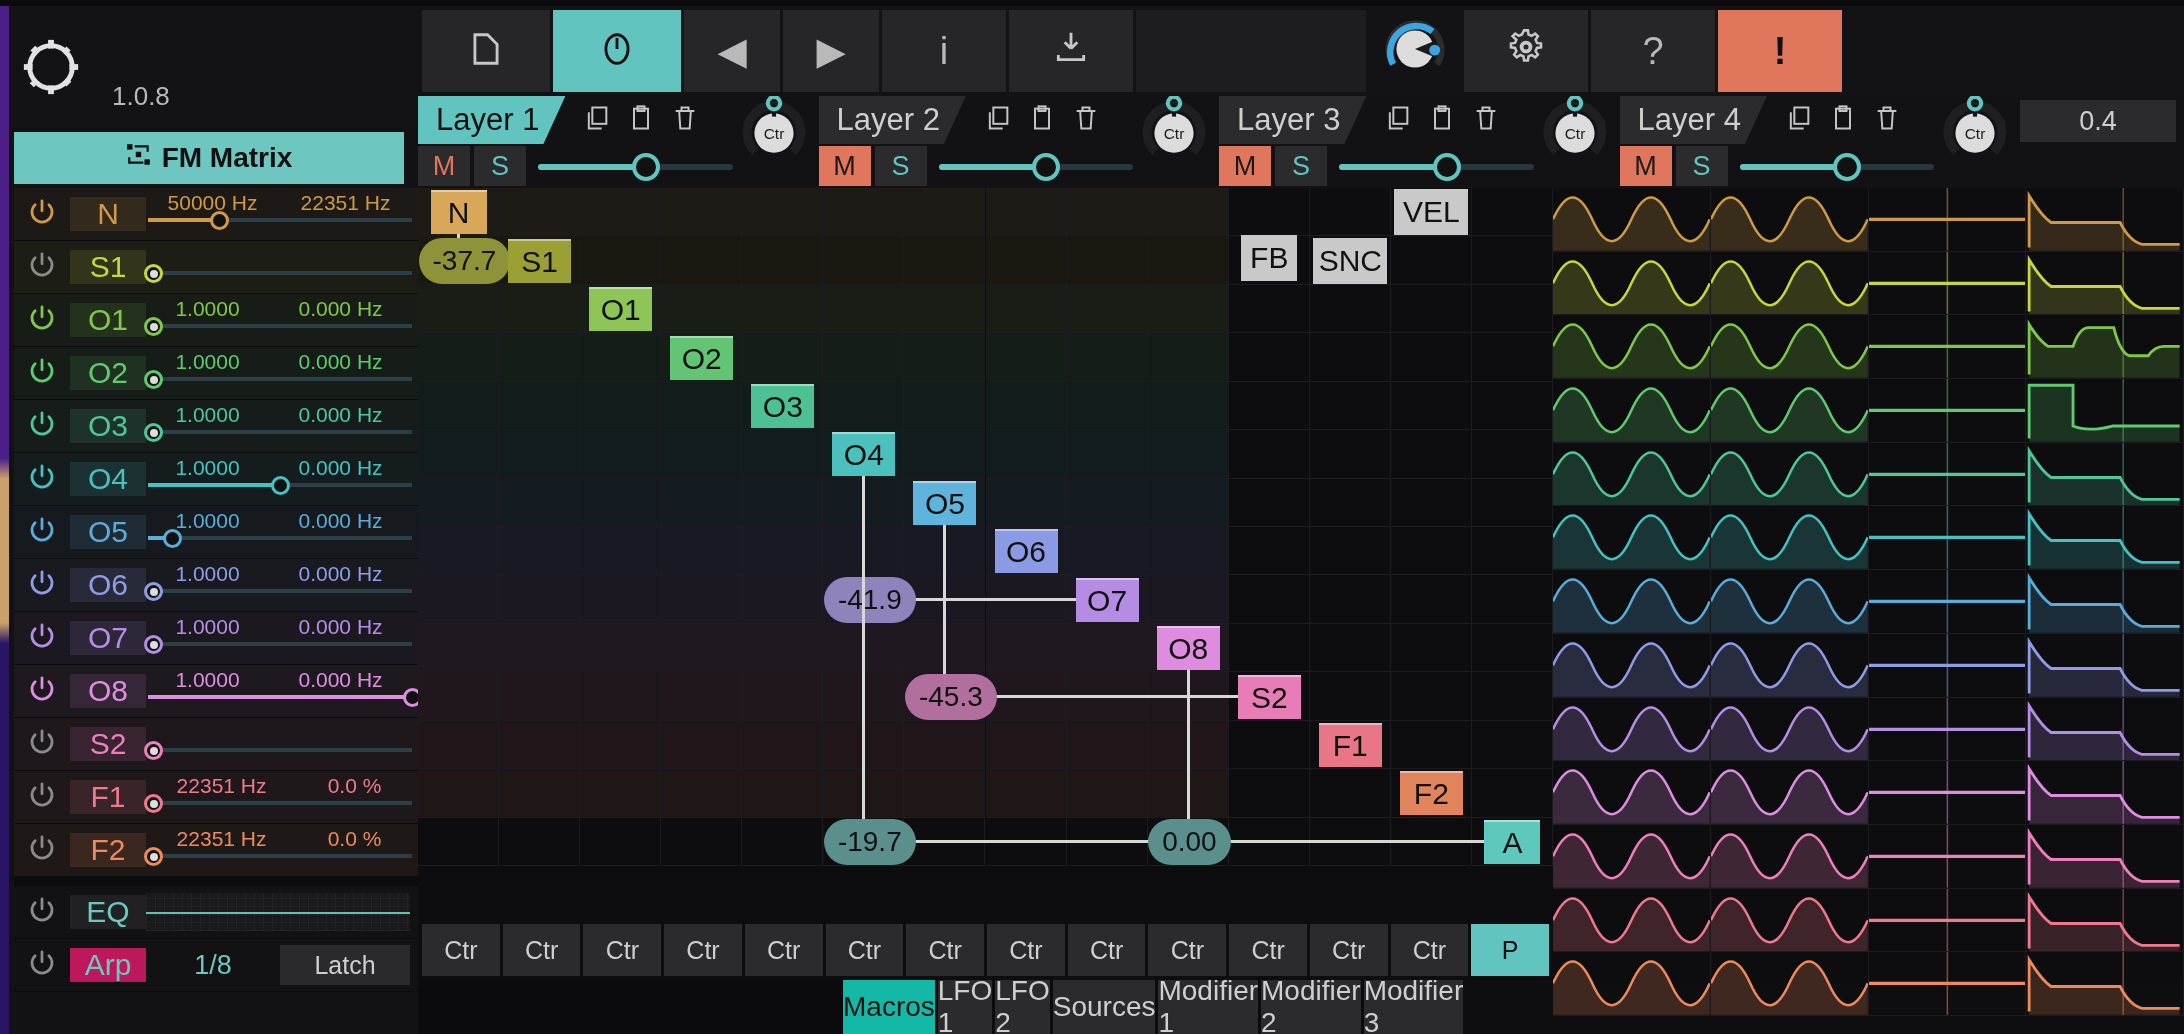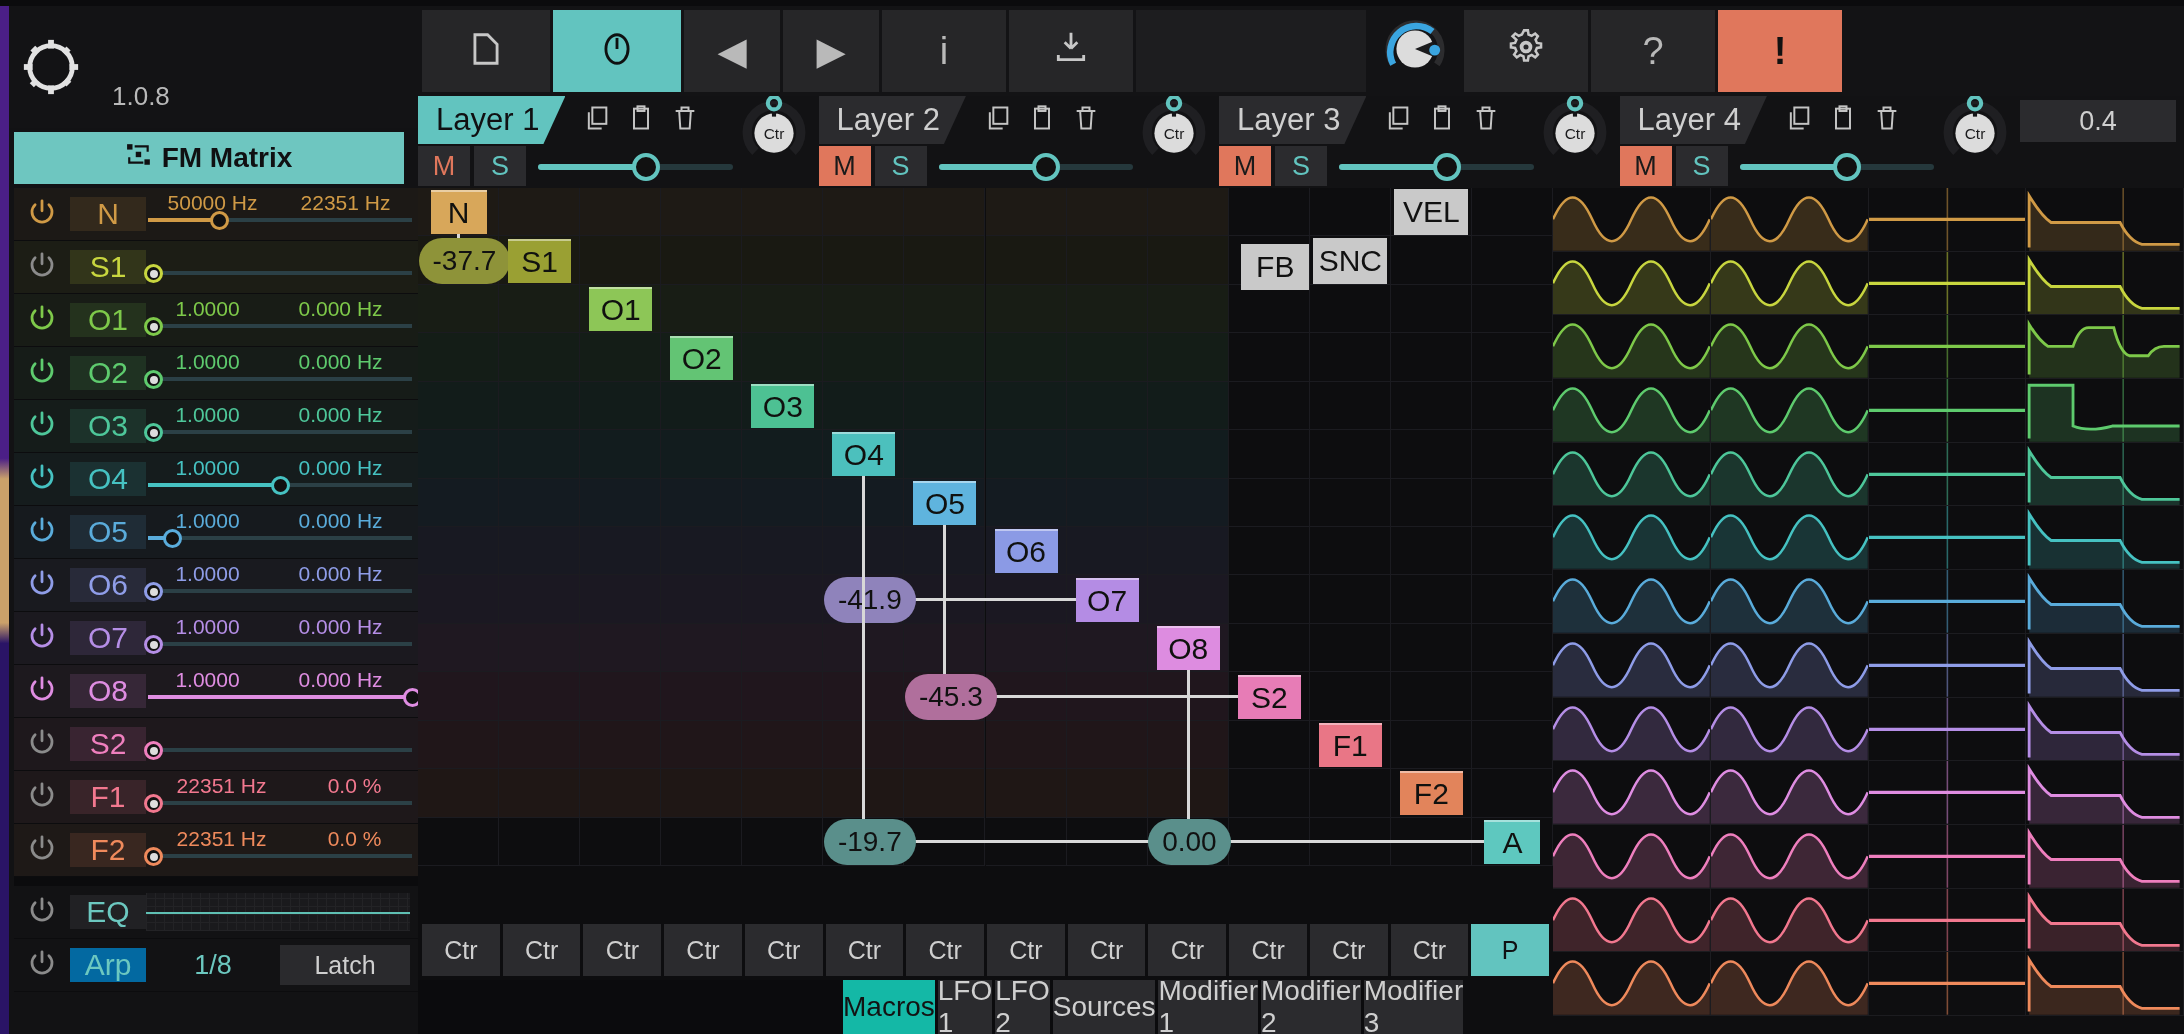--- a/index.html
+++ b/index.html
@@ -439,21 +439,21 @@
             <div class="opname" style="color:#6cc8c0;background:#212124">EQ</div>
             <div class="eqimg"></div>
           </div>
           <div class="oprow arprow">
             <div class="pw">
               <span><svg viewBox="0 0 24 24" fill="none" stroke="#8b8b8b" stroke-width="2.2" stroke-linecap="round">
                   <path d="M12 3v8"></path>
                   <path d="M6.5 6.2a8 8 0 1011 0"></path>
                 </svg></span>
             </div>
-            <div class="opname" style="color:#6cc8c0;background:#0369a1">Arp</div>
+            <div class="opname" style="color:#6cc8c0;background:#be185d">Arp</div>
             <div class="arpval">1/8</div>
             <div class="latch">Latch</div>
           </div>
         </div>
     </div>
 
     <div class="right">
 
       <div class="toolbar">
         <div class="tbtn">
@@ -873,21 +873,21 @@
             <div class="node" style="left:414.35714285714283px;top:244.3571428571429px;width:63.07142857142857px;background:#4cc0bd">O4</div>
             <div class="node" style="left:495.4285714285715px;top:292.7857142857143px;width:63.07142857142857px;background:#5fb4de">O5</div>
             <div class="node" style="left:576.5px;top:341.2142857142857px;width:63.07142857142857px;background:#8b9ae5">O6</div>
             <div class="node" style="left:657.5714285714286px;top:389.64285714285717px;width:63.07142857142857px;background:#b48ce4">O7</div>
             <div class="node" style="left:738.6428571428571px;top:438.0714285714286px;width:63.07142857142857px;background:#dd8ce0">O8</div>
             <div class="node" style="left:819.7142857142857px;top:486.50000000000006px;width:63.07142857142857px;background:#e77cb6">S2</div>
             <div class="node" style="left:900.7857142857142px;top:534.9285714285714px;width:63.07142857142857px;background:#e97686">F1</div>
             <div class="node" style="left:981.8571428571429px;top:583.3571428571428px;width:63.07142857142857px;background:#e2845b">F2</div>
             <div class="node" style="left:1066.4642857142856px;top:631.7857142857142px;width:56px;background:#5ec8bf">A</div>
             <div class="sqbtn" style="left:976.3928571428572px;top:1.2142857142857153px;width:74px">VEL</div>
-            <div class="sqbtn" style="left:823.25px;top:56px;width:68px">FB</div>
+            <div class="sqbtn" style="left:823.25px;top:47px;width:56px">FB</div>
             <div class="sqbtn" style="left:895.3214285714286px;top:49.64285714285714px;width:74px">SNC</div>
             <div class="ctrrow">
               <div class="ctrbtn">Ctr</div>
               <div class="ctrbtn">Ctr</div>
               <div class="ctrbtn">Ctr</div>
               <div class="ctrbtn">Ctr</div>
               <div class="ctrbtn">Ctr</div>
               <div class="ctrbtn">Ctr</div>
               <div class="ctrbtn">Ctr</div>
               <div class="ctrbtn">Ctr</div>

